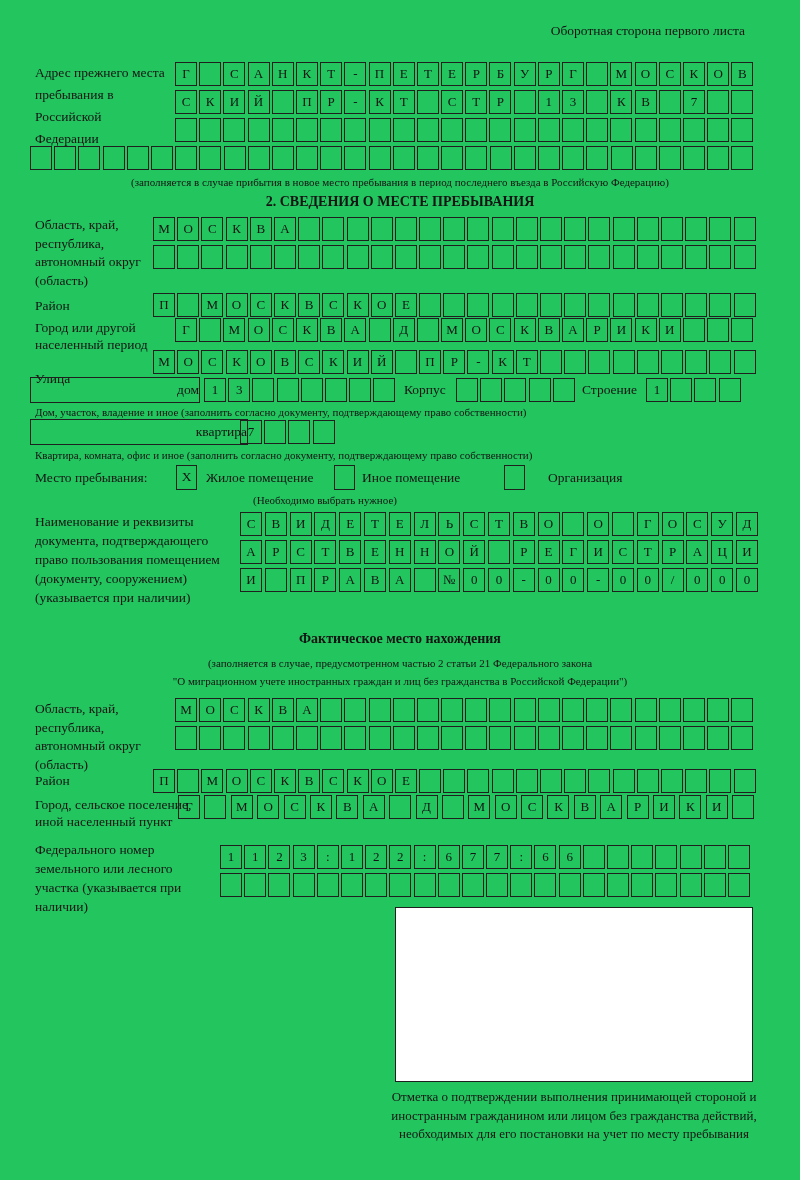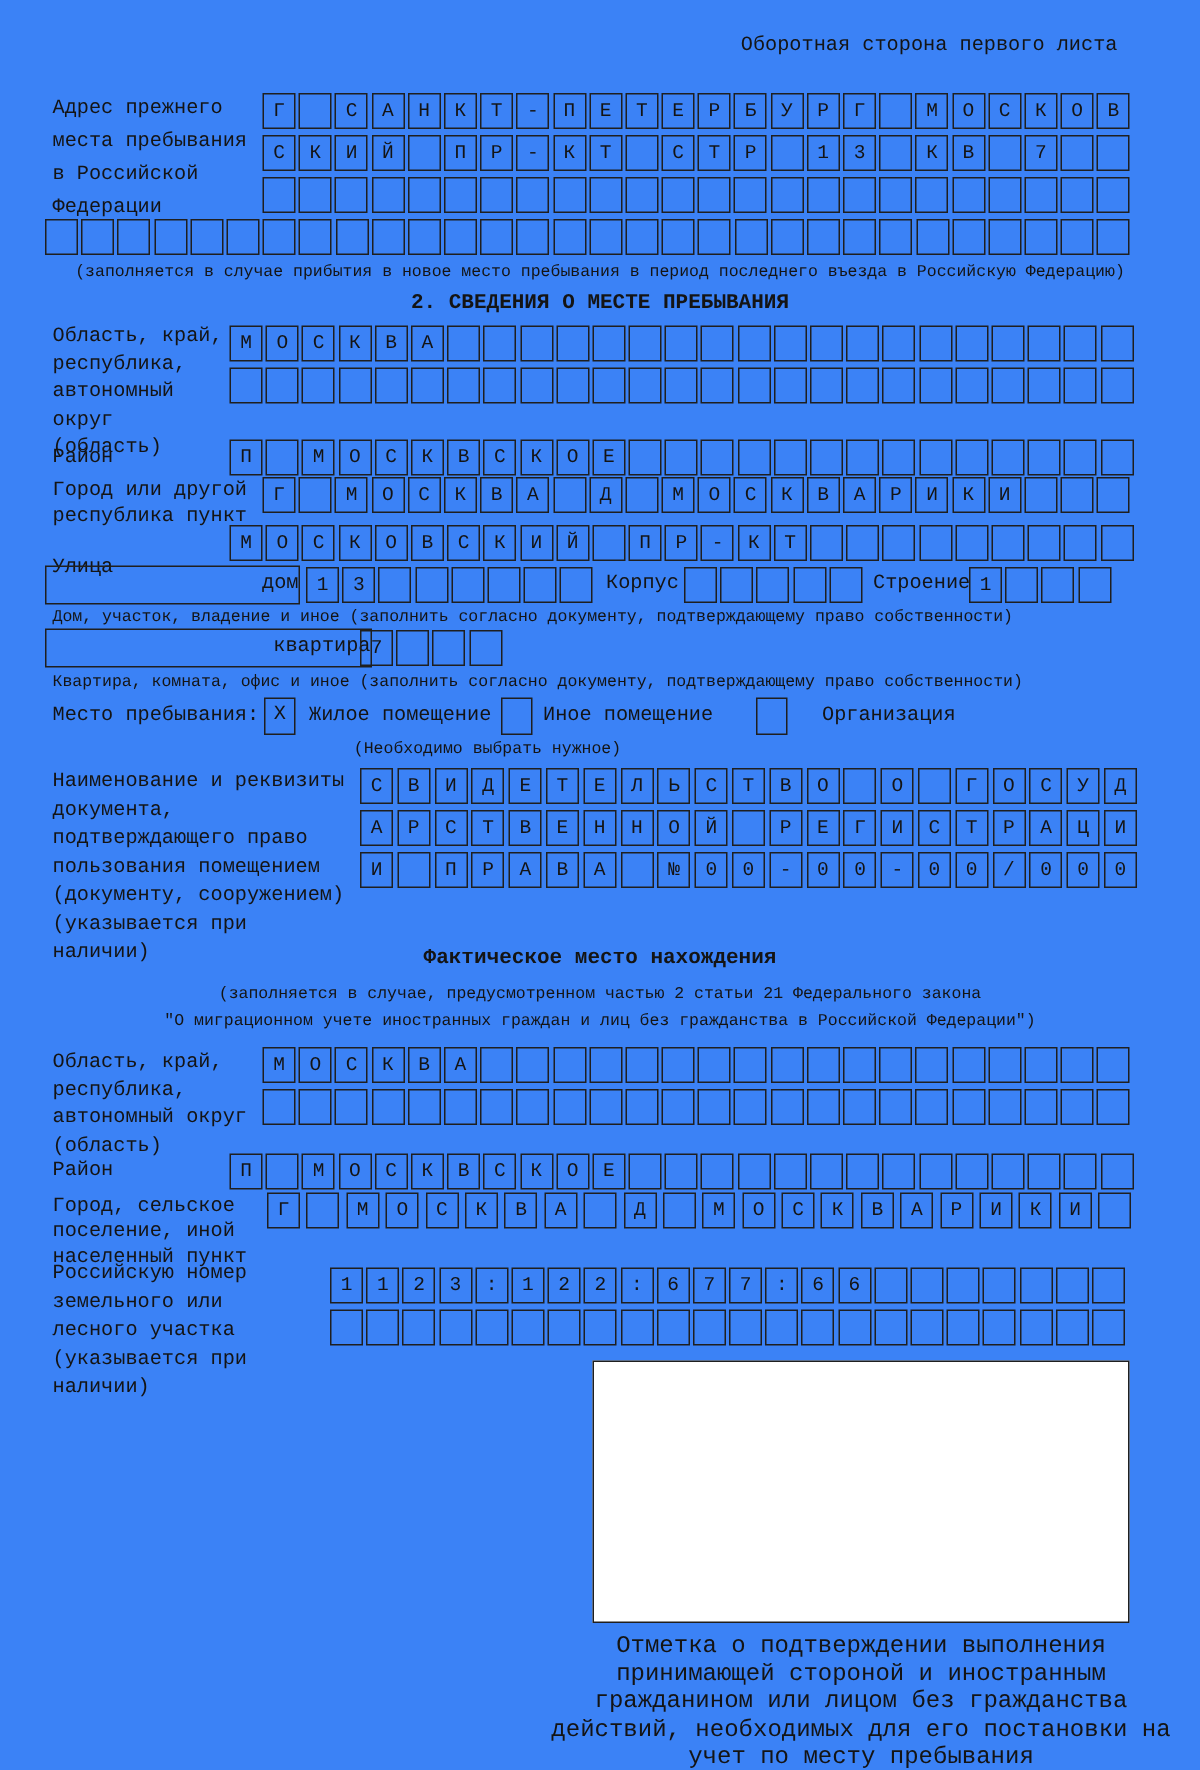--- a/index.html
+++ b/index.html
@@ -1,20 +1,20 @@
 <!DOCTYPE html>
 <html><head>
 <meta charset="utf-8">
 <style>
   * { box-sizing: border-box; margin: 0; padding: 0; }
   html,body { background:#e9e9e9; }
   .page{
     position:relative; width:800px; height:1180px; margin:0 auto;
-    background:#3b82f6; color:#141414;
-    font-family:Liberation Mono, monospace;
+    background:#22c55e; color:#141414;
+    font-family:Liberation Serif, serif;
     overflow:hidden;
   }
   .lbl{ position:absolute; font-size:13.5px; line-height:18.5px; }
   .note{ position:absolute; font-size:11px; line-height:17px; }
   .center{ left:0; width:800px; text-align:center; }
   .bold{ font-weight:bold; }
   .crow{ position:absolute; display:flex; gap:2.2px; }
   .crow.gwide{ gap:4.4px; }
   .crow.g3{ gap:2.8px; }
   .cell{
@@ -232,21 +232,21 @@
       <span class="cell"></span>
       <span class="cell"></span>
       <span class="cell"></span>
       <span class="cell"></span>
       <span class="cell"></span>
       <span class="cell"></span>
       <span class="cell"></span>
       <span class="cell"></span>
     </div>
 
-  <div class="lbl" style="left:35px; top:319px; width:138px; line-height:17px;">Город или другой республика пункт</div>
+  <div class="lbl" style="left:35px; top:319px; width:138px; line-height:17px;">Город или другой населенный период</div>
   <div class="crow" style="left:175px; top:318px;">
       <span class="cell">Г</span>
       <span class="cell"></span>
       <span class="cell">М</span>
       <span class="cell">О</span>
       <span class="cell">С</span>
       <span class="cell">К</span>
       <span class="cell">В</span>
       <span class="cell">А</span>
       <span class="cell"></span>
@@ -519,21 +519,21 @@
       <span class="cell">К</span>
       <span class="cell">В</span>
       <span class="cell">А</span>
       <span class="cell">Р</span>
       <span class="cell">И</span>
       <span class="cell">К</span>
       <span class="cell">И</span>
       <span class="cell"></span>
     </div>
 
-  <div class="lbl" style="left:35px; top:840px; width:172px; line-height:19px;">Российскую номер земельного или лесного участка (указывается при наличии)</div>
+  <div class="lbl" style="left:35px; top:840px; width:172px; line-height:19px;">Федерального номер земельного или лесного участка (указывается при наличии)</div>
   <div class="crow" style="left:220px; top:845px;">
       <span class="cell">1</span>
       <span class="cell">1</span>
       <span class="cell">2</span>
       <span class="cell">3</span>
       <span class="cell">:</span>
       <span class="cell">1</span>
       <span class="cell">2</span>
       <span class="cell">2</span>
       <span class="cell">:</span>
@@ -570,15 +570,15 @@
       <span class="cell"></span>
       <span class="cell"></span>
       <span class="cell"></span>
       <span class="cell"></span>
       <span class="cell"></span>
       <span class="cell"></span>
       <span class="cell"></span>
     </div>
 
   <div class="bigbox" style="left:395px; top:907px; width:358px; height:175px;"></div>
-  <div class="lbl" style="left:362px; top:1088px; width:424px; text-align:center; font-size:16px; line-height:18.5px;">Отметка о подтверждении выполнения принимающей стороной и иностранным гражданином или лицом без гражданства действий, необходимых для его постановки на учет по месту пребывания</div>
+  <div class="lbl" style="left:362px; top:1088px; width:424px; text-align:center; font-size:13px; line-height:18.5px;">Отметка о подтверждении выполнения принимающей стороной и иностранным гражданином или лицом без гражданства действий, необходимых для его постановки на учет по месту пребывания</div>
 
 </div>
 
 </body></html>

